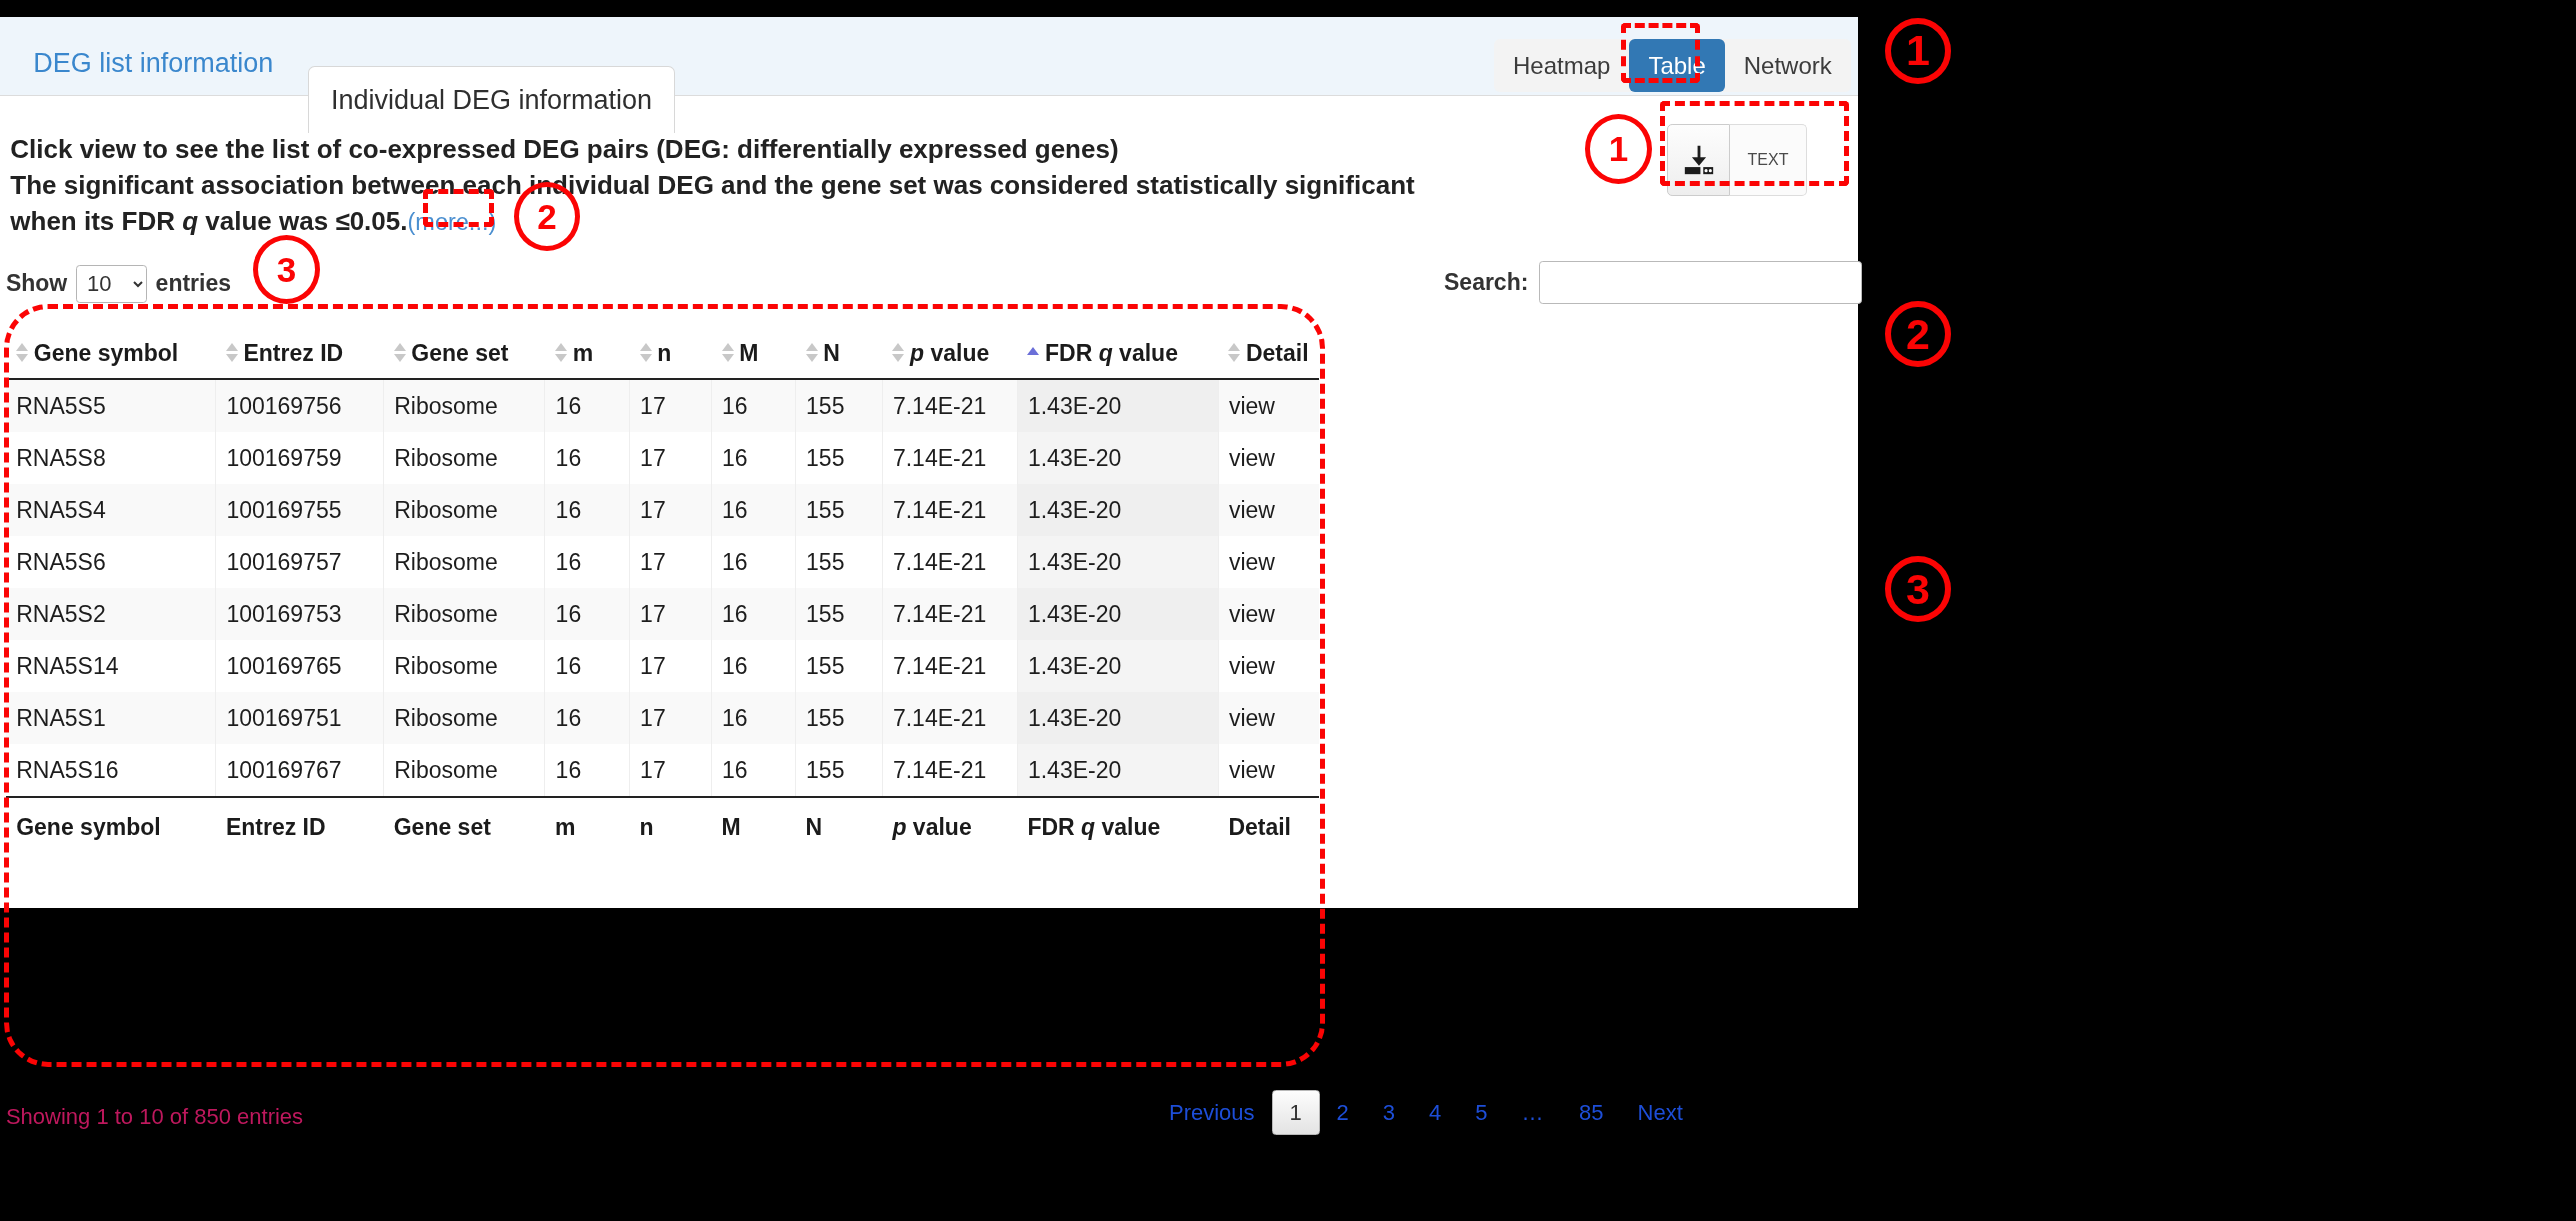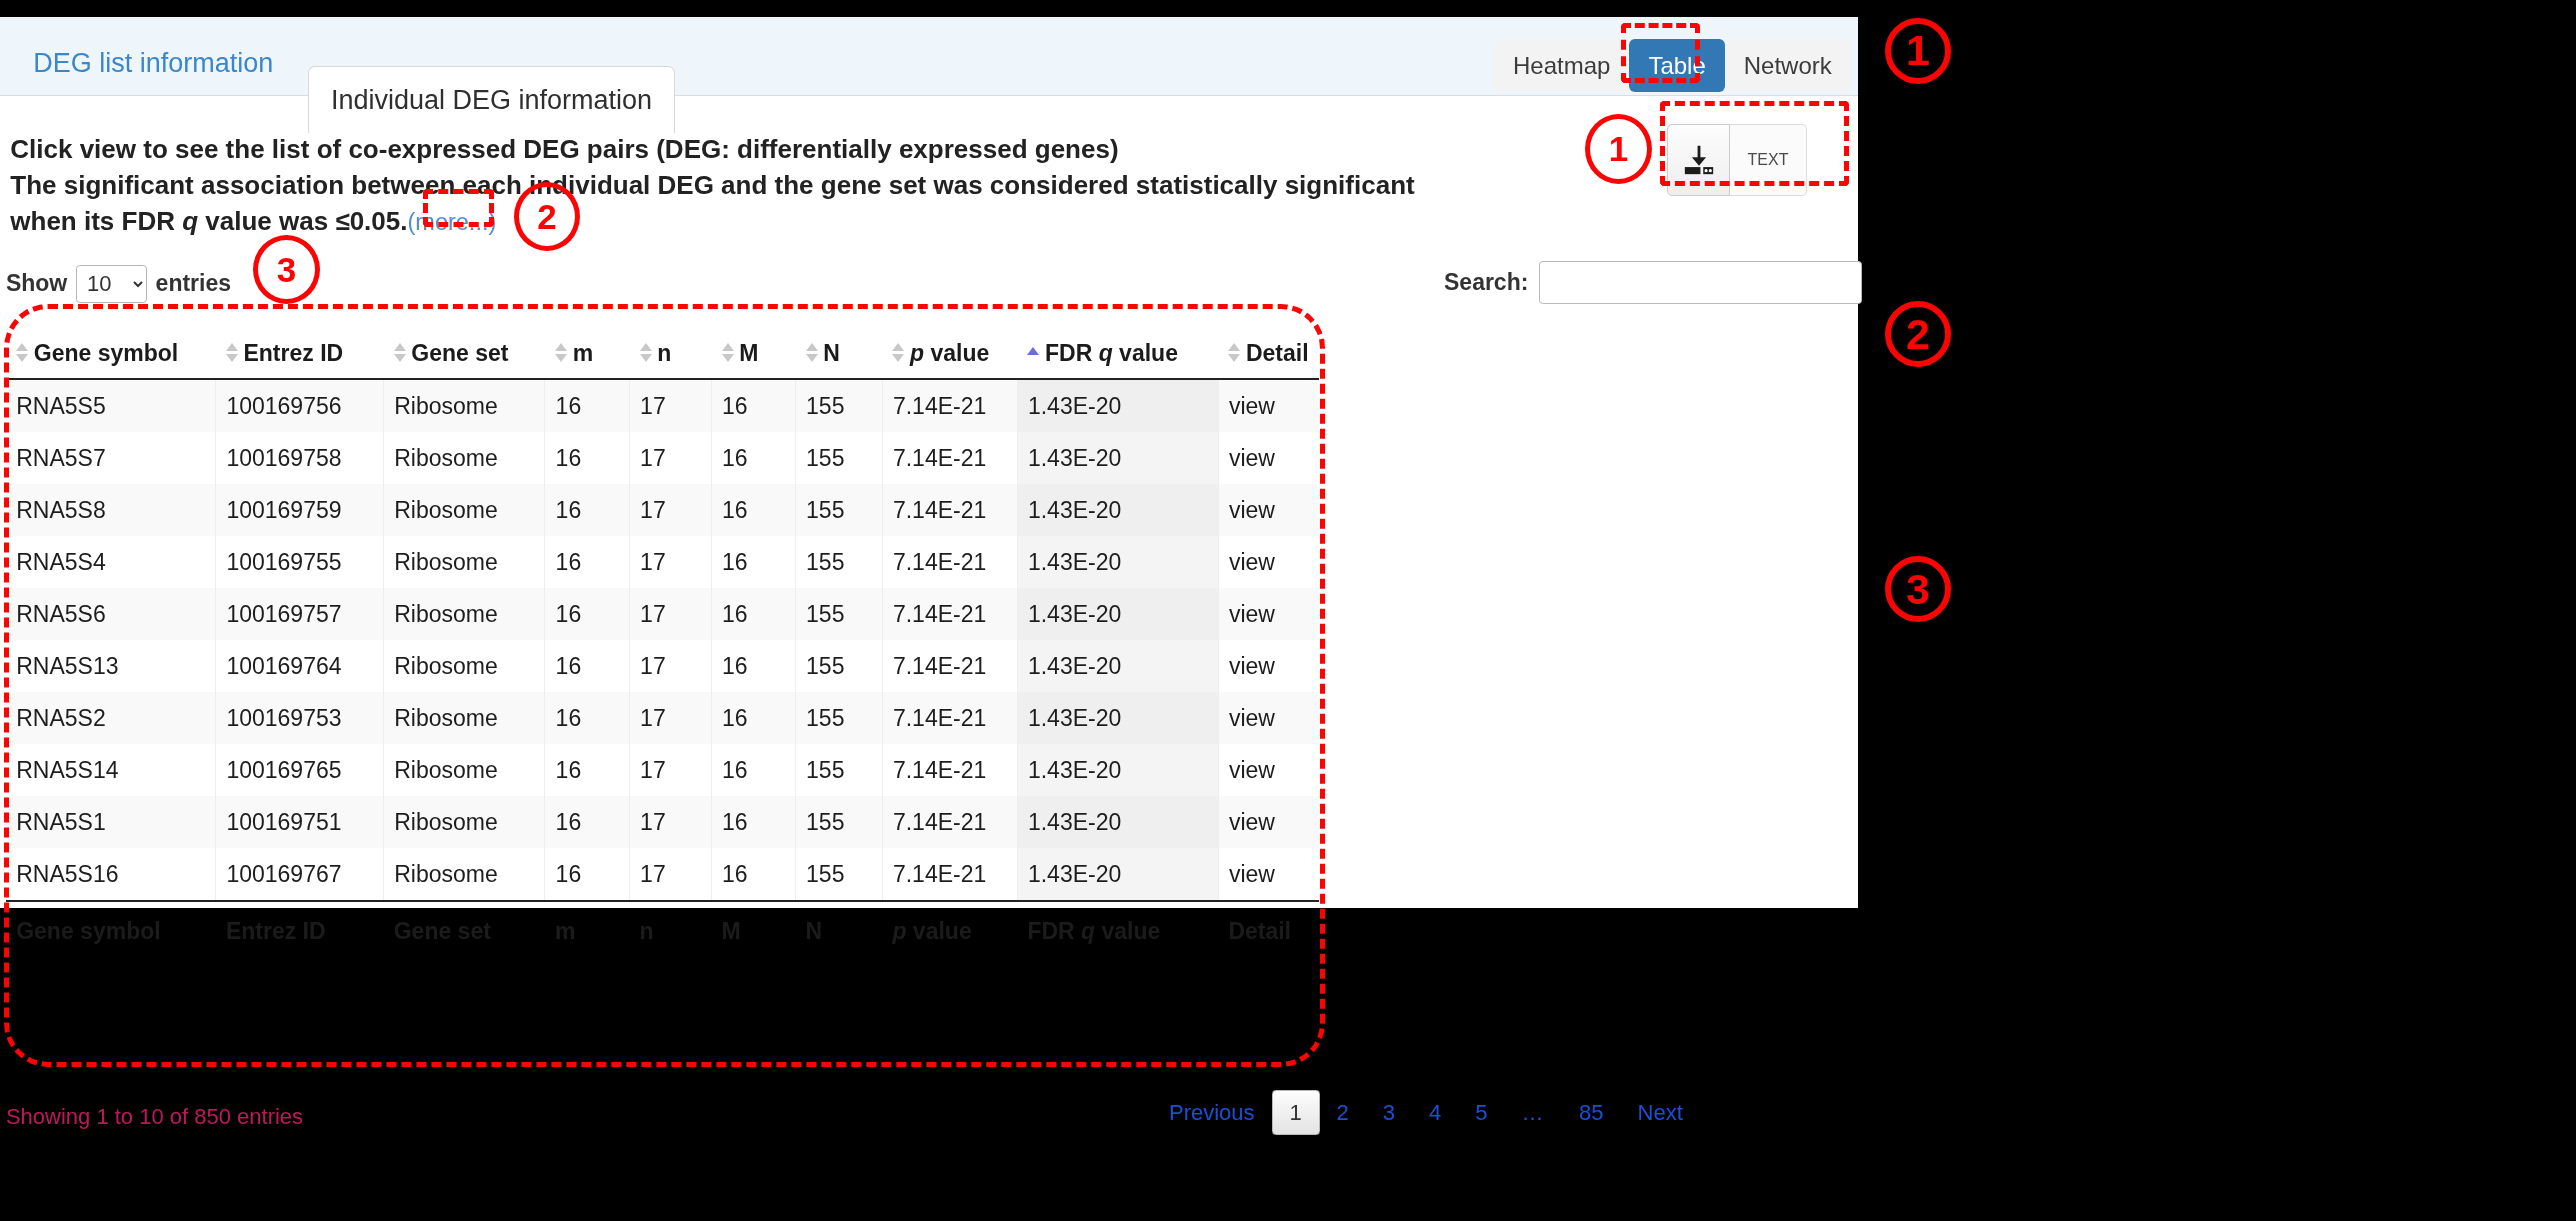--- a/index.html
+++ b/index.html
@@ -432,32 +432,20 @@
           <td class="cell-link">Ribosome</td>
           <td>16</td>
           <td>17</td>
           <td>16</td>
           <td>155</td>
           <td>7.14E-21</td>
           <td class="sorted-col">1.43E-20</td>
           <td class="cell-link">view</td>
         </tr>
         <tr>
-          <td>RNA5S7</td>
-          <td class="cell-link">100169758</td>
-          <td class="cell-link">Ribosome</td>
-          <td>16</td>
-          <td>17</td>
-          <td>16</td>
-          <td>155</td>
-          <td>7.14E-21</td>
-          <td class="sorted-col">1.43E-20</td>
-          <td class="cell-link">view</td>
-        </tr>
-        <tr>
           <td>RNA5S8</td>
           <td class="cell-link">100169759</td>
           <td class="cell-link">Ribosome</td>
           <td>16</td>
           <td>17</td>
           <td>16</td>
           <td>155</td>
           <td>7.14E-21</td>
           <td class="sorted-col">1.43E-20</td>
           <td class="cell-link">view</td>
@@ -470,32 +458,20 @@
           <td>17</td>
           <td>16</td>
           <td>155</td>
           <td>7.14E-21</td>
           <td class="sorted-col">1.43E-20</td>
           <td class="cell-link">view</td>
         </tr>
         <tr>
           <td>RNA5S6</td>
           <td class="cell-link">100169757</td>
-          <td class="cell-link">Ribosome</td>
-          <td>16</td>
-          <td>17</td>
-          <td>16</td>
-          <td>155</td>
-          <td>7.14E-21</td>
-          <td class="sorted-col">1.43E-20</td>
-          <td class="cell-link">view</td>
-        </tr>
-        <tr>
-          <td>RNA5S13</td>
-          <td class="cell-link">100169764</td>
           <td class="cell-link">Ribosome</td>
           <td>16</td>
           <td>17</td>
           <td>16</td>
           <td>155</td>
           <td>7.14E-21</td>
           <td class="sorted-col">1.43E-20</td>
           <td class="cell-link">view</td>
         </tr>
         <tr>

